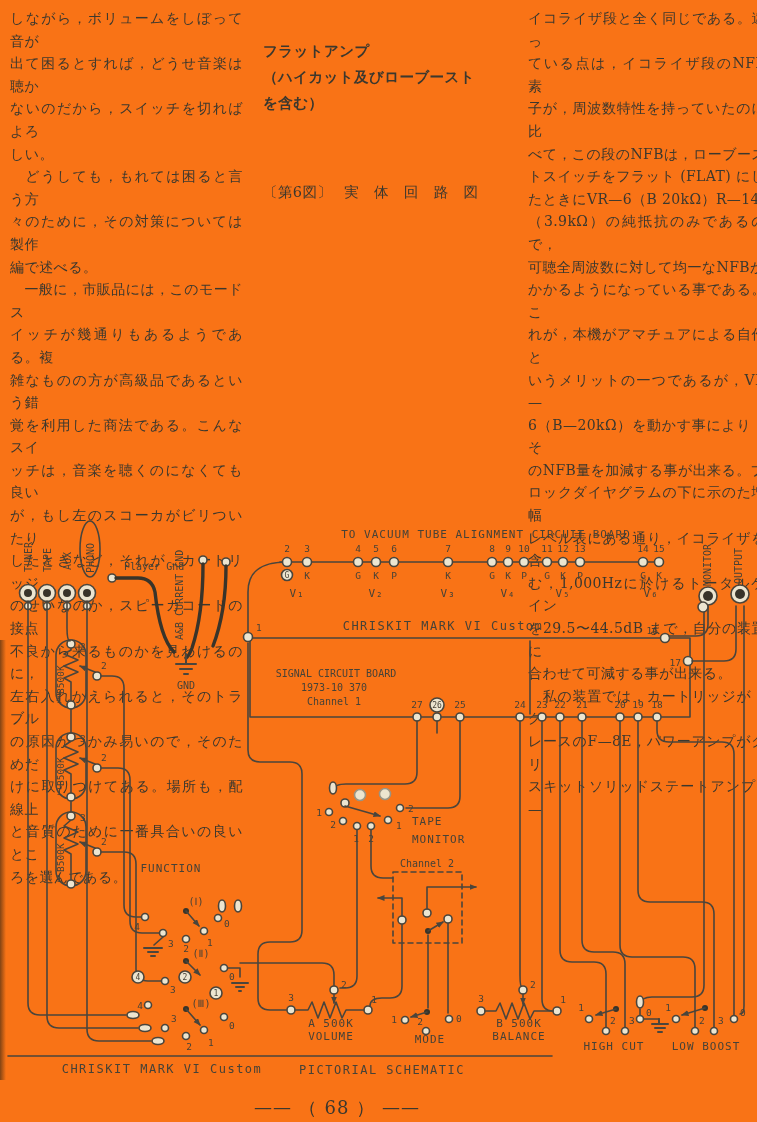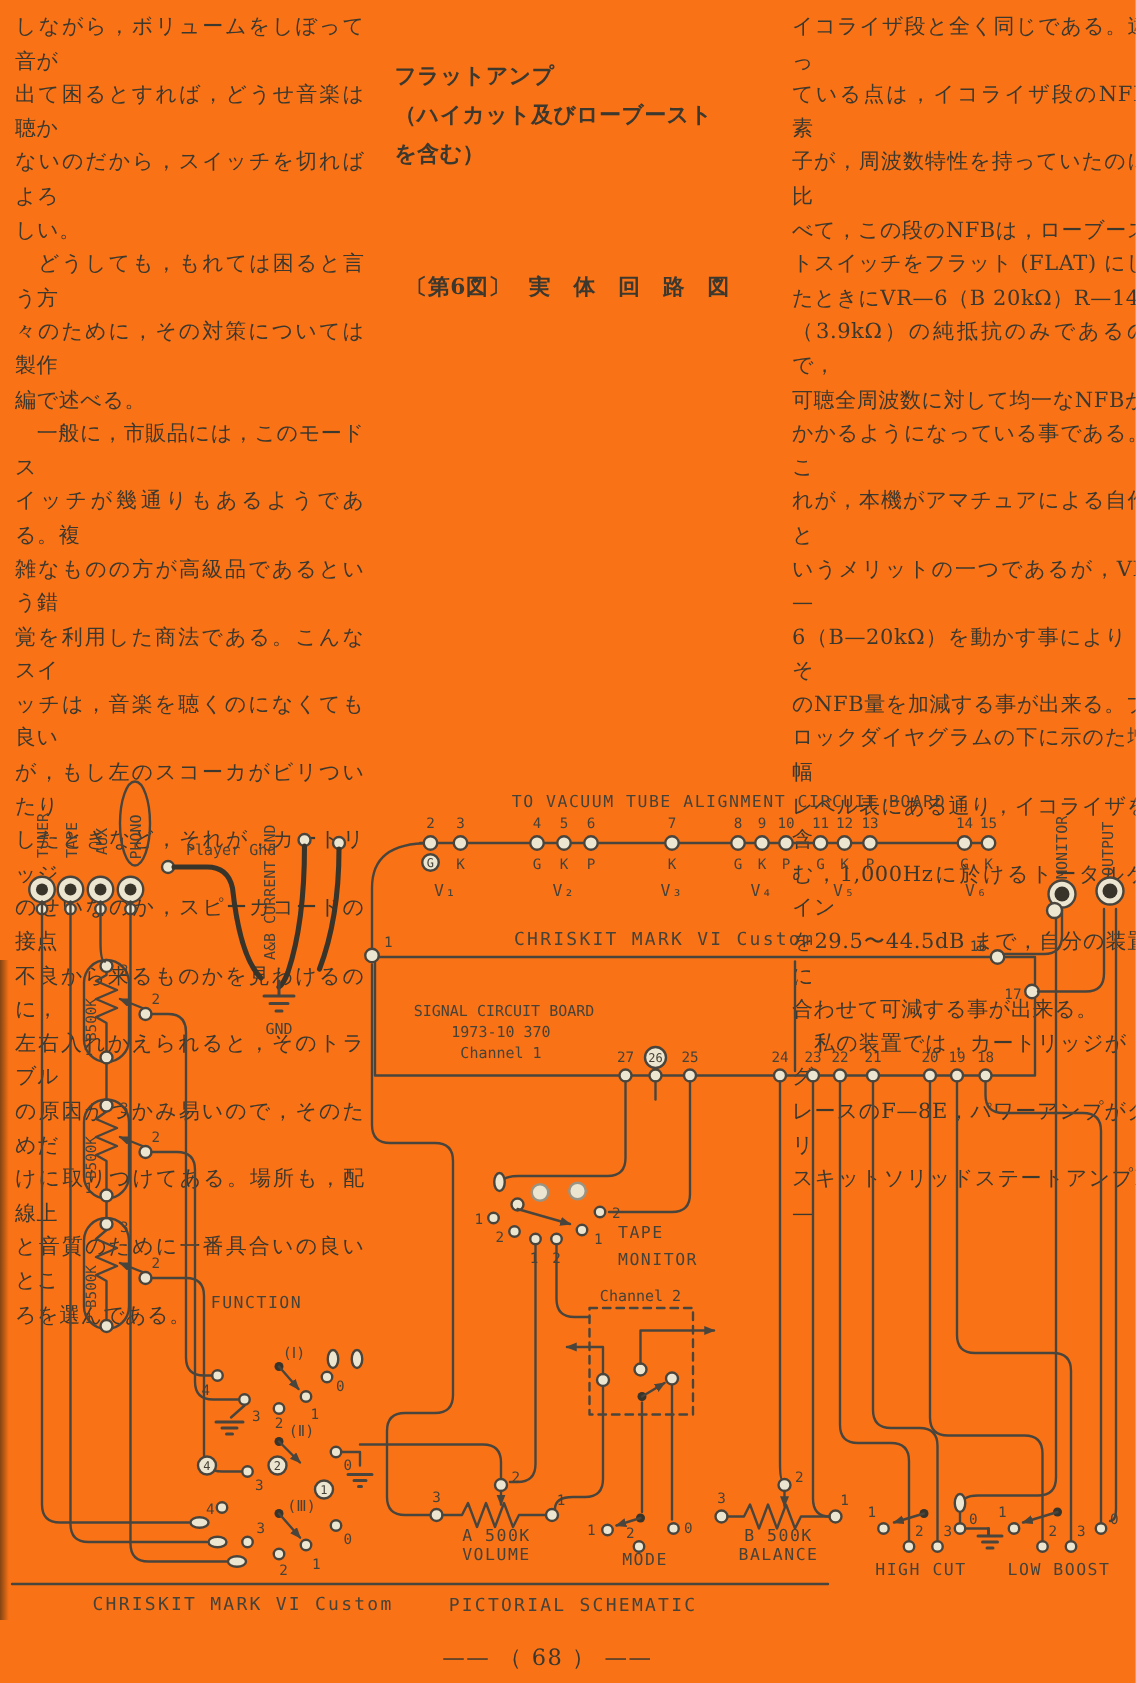--- a/index.html
+++ b/index.html
@@ -6,24 +6,24 @@
   .page{position:relative;width:757px;height:1122px;background:#f97316;overflow:hidden;
         font-family:"DejaVu Serif","Liberation Serif",serif;color:#3c382e;}
   .col{position:absolute;top:7px;white-space:pre-line;font-size:14px;line-height:22.6px;
        letter-spacing:.4px;text-align:justify;}
   .col1{left:10px;width:233px;}
   .col2{left:257px;width:243px;}
   .col3{left:528px;width:238px;}
   .para{white-space:pre-line;}
   .heading{white-space:pre-line;font-family:"DejaVu Sans","Liberation Sans",sans-serif;
            font-weight:bold;font-size:14.5px;line-height:26px;padding:8px 0 6px 6px;}
-  .caption{margin-top:14px;text-align:center;font-size:14.5px;font-weight:bold;}
+  .caption{margin-top:14px;text-align:left;font-size:14.5px;font-weight:normal;}
   .caption span{margin:0 6px;}
-  .footer{position:absolute;top:1096px;left:0;width:674px;text-align:center;font-size:15px;
-          letter-spacing:1px;padding-left:28px;}
+  .footer{position:absolute;top:1096px;left:0;width:674px;text-align:center;font-size:18px;
+          letter-spacing:1px;}
   .streak{position:absolute;left:0;top:640px;width:6px;height:440px;
           background:linear-gradient(90deg,rgba(35,30,18,.55),rgba(35,30,18,0));}
   svg{position:absolute;left:0;top:515px;}
   svg text{font-family:"DejaVu Sans Mono","Liberation Mono",monospace;fill:#474237;}
   .w{fill:none;stroke:#4a453c;stroke-width:1.6;stroke-linecap:round;stroke-linejoin:round;}
   .wk{fill:none;stroke:#39342a;stroke-width:3.4;stroke-linecap:round;}
   .wg{fill:none;stroke:#4a453c;stroke-width:2;stroke-linecap:round;}
   .cc{fill:#ece5d0;stroke:#4a453c;stroke-width:1.6;}
   .ccl{fill:#ece5d0;stroke:#9a9484;stroke-width:1.6;}
   .cf{fill:#39342a;stroke:none;}

